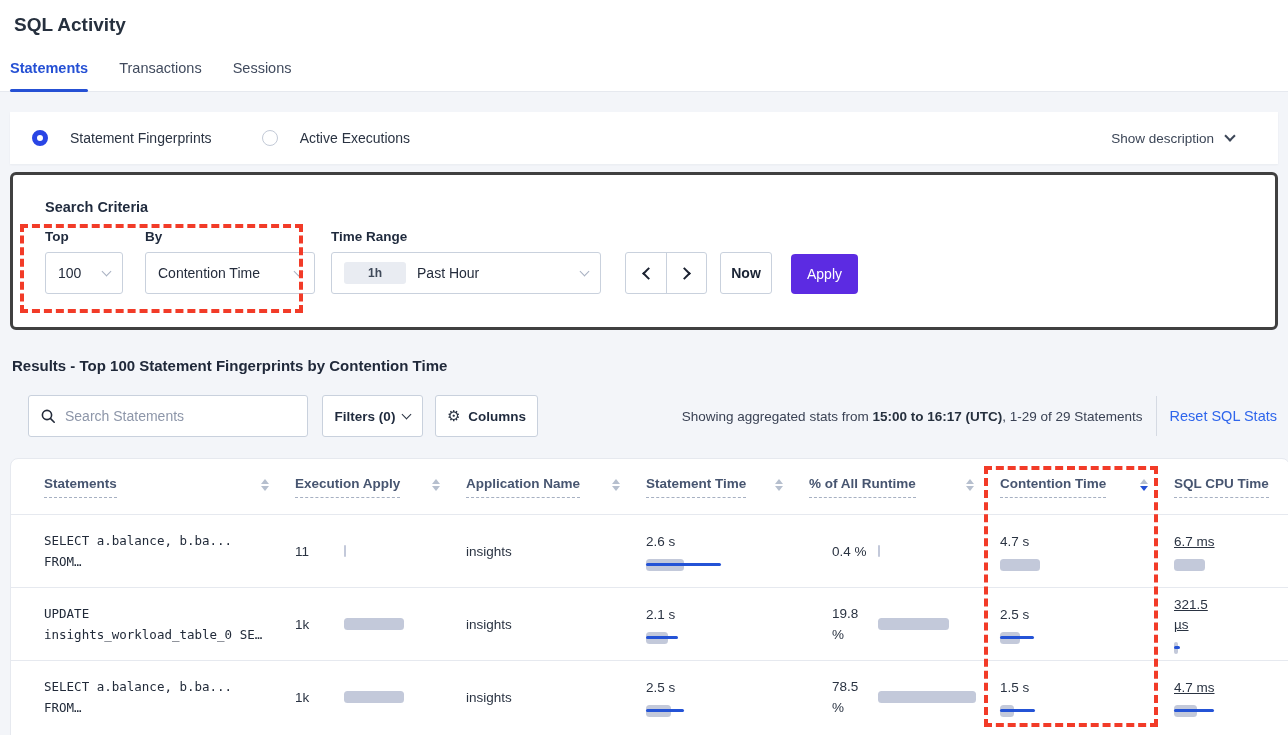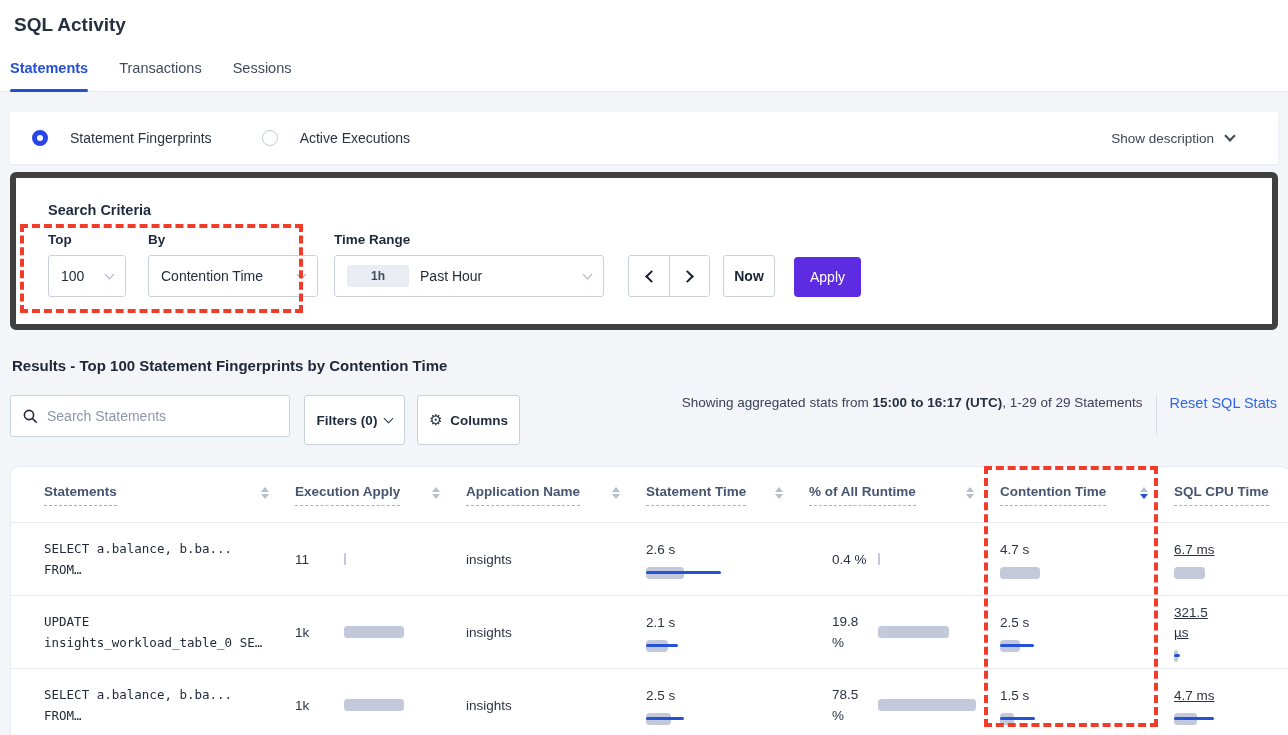--- a/index.html
+++ b/index.html
@@ -20,21 +20,21 @@
   .radio-card { background:#fff; height:52px; margin-top:20px; display:flex; align-items:center; padding:0 22px; box-shadow:0 1px 2px rgba(40,50,70,.05); }
   .radio-opt { display:flex; align-items:center; margin-right:50px; cursor:pointer;gap:12px; }
   .radio { width:16px; height:16px; border-radius:50%; background:#fff; margin-right:10px; }
   .radio.on { border:5px solid #2945e5; }
   .radio.off { border:1.5px solid #c3cad7; }
   .radio-label { font-size:14px; color:#2a3342; }
   .show-desc { margin-left:auto; display:flex; align-items:center; gap:12px; font-size:13.5px; color:#3c4657; cursor:pointer; padding-right:22px; }
   .chev { width:8px; height:8px; border-right:2px solid #3c4657; border-bottom:2px solid #3c4657; transform:rotate(45deg); margin-top:-4px; }
 
   
-  .criteria-card { background:#fff; border:6px solid #404040; border-radius:6px; margin-top:8px; height:158px; position:relative; }
+  .criteria-card { background:#fff; border:3px solid #404040; border-radius:6px; margin-top:8px; height:158px; position:relative; }
   .criteria-title { font-size:14.5px; font-weight:700; color:#1f2a3d; padding:24px 0 0 32px; }
   .criteria-row { display:flex; align-items:flex-end; margin-top:14px; padding-left:32px; }
   .ctl { display:flex; flex-direction:column; }
   .ctl-label { font-size:13.5px; font-weight:700; color:#1f2a3d; margin-bottom:8px; }
   .select { height:42px; border:1px solid #c9d1dd; border-radius:3px; background:#fff; display:flex; align-items:center; padding:0 12px; font-size:14px; color:#242c3c; cursor:pointer; }
   .select .sel-chev { margin-left:auto; width:7px; height:7px; border-right:1.7px solid #a8b1c2; border-bottom:1.7px solid #a8b1c2; transform:rotate(45deg); margin-top:-3px; }
   .w-top { width:78px; margin-right:22px; }
   .w-by { width:170px; margin-right:16px; }
   .w-tr { width:270px; margin-right:24px; }
   .badge-1h { background:#e9ecf2; border-radius:3px; font-size:12px; font-weight:700; color:#3f4959; padding:4px 24px; margin-right:11px; }
@@ -42,25 +42,25 @@
   .arrow-btn { width:40px; display:flex; align-items:center; justify-content:center; cursor:pointer; }
   .arrow-btn + .arrow-btn { border-left:1px solid #c9d1dd; }
   .ang { width:9px; height:9px; border-right:2.4px solid #1a2130; border-bottom:2.4px solid #1a2130; }
   .ang.left { transform:rotate(135deg); margin-left:4px; }
   .ang.right { transform:rotate(-45deg); margin-right:4px; }
   .btn-now { width:52px; height:42px; border:1px solid #c9d1dd; border-radius:3px; background:#fff; font-size:14px; font-weight:600; color:#1a2334; display:flex; align-items:center; justify-content:center; cursor:pointer; margin-right:19px; }
   .btn-apply { width:67px; height:40px; border:none; border-radius:4px; background:#5c2be2; color:#fff; font-size:14px; font-weight:400; display:flex; align-items:center; justify-content:center; cursor:pointer; }
 
   
   .results-heading { font-size:15px; font-weight:700; color:#20293a; margin:27px 0 0 2px; }
-  .toolbar { display:flex; margin-top:21px; }
+  .toolbar { display:flex; align-items:center; margin-top:21px;margin-left:18px; }
   .search-box { width:280px; height:42px; border:1px solid #c9d1dd; border-radius:3px; background:#fff; display:flex; align-items:center; padding:0 11px; }
   .search-box input { border:none; outline:none; font-size:14px; color:#242c3c; margin-left:9px; width:220px; font-family:"Liberation Sans",sans-serif; }
   .search-box input::placeholder { color:#8d96a9; }
-  .toolbar-btn { height:50px; border:1px solid #c9d1dd; border-radius:3px; background:#fff; display:flex; align-items:center; justify-content:center; font-size:13.5px; font-weight:700; color:#1f2a3d; cursor:pointer; gap:8px; }
+  .toolbar-btn { height:42px; border:1px solid #c9d1dd; border-radius:3px; background:#fff; display:flex; align-items:center; justify-content:center; font-size:13.5px; font-weight:700; color:#1f2a3d; cursor:pointer; gap:8px; }
   .btn-filters { width:101px; margin-left:14px; }
   .btn-columns { width:103px; margin-left:12px; }
   .filter-chev { width:7px; height:7px; border-right:1.8px solid #2a3342; border-bottom:1.8px solid #2a3342; transform:rotate(45deg); margin-top:-3px; }
   .gear { font-size:15px; color:#2a3342; font-weight:400; }
   .stats-text { margin-left:auto; font-size:13.5px; color:#3a4254; white-space:nowrap; }
   .stats-text b { color:#26303e; }
   .stats-divider { width:1px; height:40px; background:#d5dae3; margin:0 13px; }
   .reset-link { font-size:14.5px; color:#2e65ec; cursor:pointer; white-space:nowrap; padding-right:1px; }
 
   

